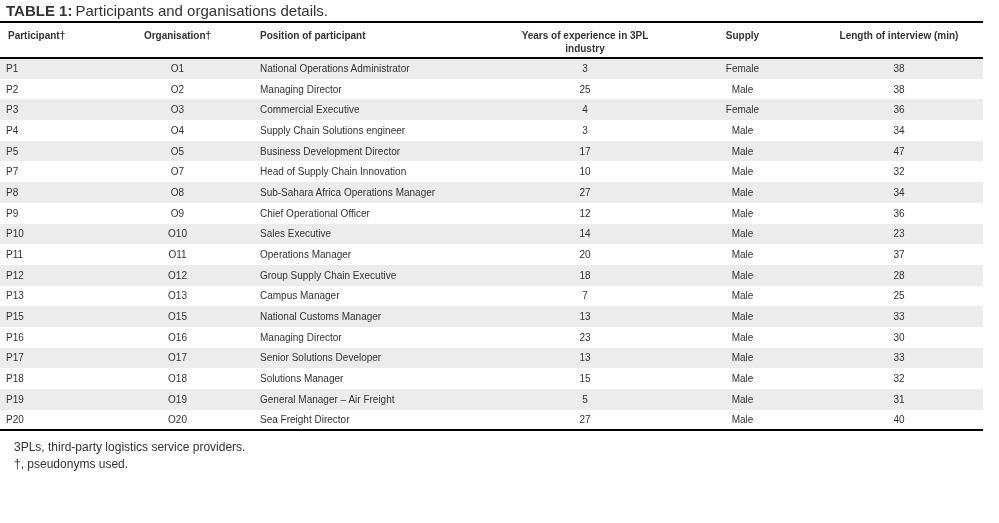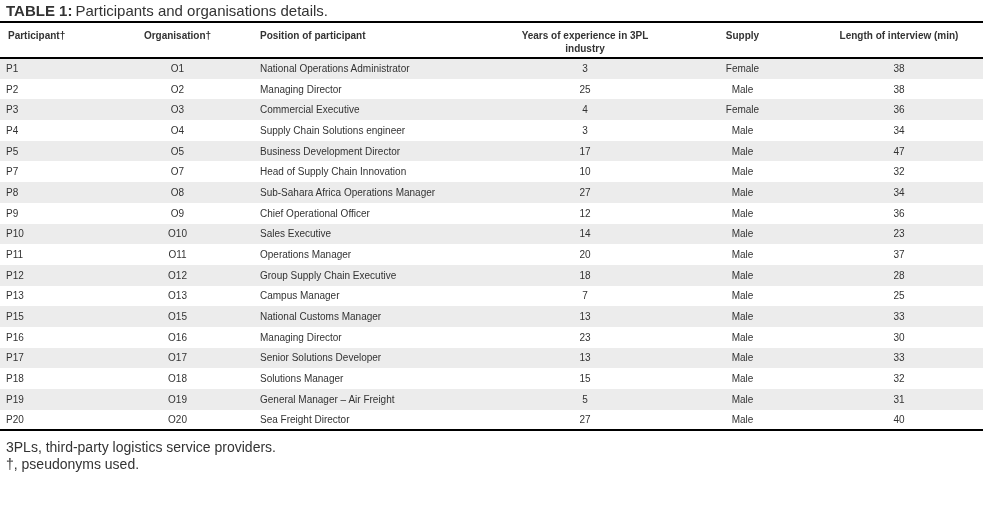--- a/index.html
+++ b/index.html
@@ -50,22 +50,22 @@
     vertical-align:middle;
     text-align:center;
     overflow:hidden;
     white-space:nowrap;
   }
   td.c1{text-align:left;padding-left:6px;}
   td.c3{text-align:left;padding-left:35px;}
   tbody tr:nth-child(odd){background:var(--row-alt);}
   .footnotes{
     margin-top:8px;
-    padding-left:6px;
-    font-size:14px;
+    padding-left:14px;
+    font-size:12px;
     line-height:17px;
   }
 </style>
 </head>
 <body>
 
 <div class="page">
 
   <div class="table-title">
     <span class="title-bold">TABLE 1:</span><span class="title-rest">Participants and organisations details.</span>

